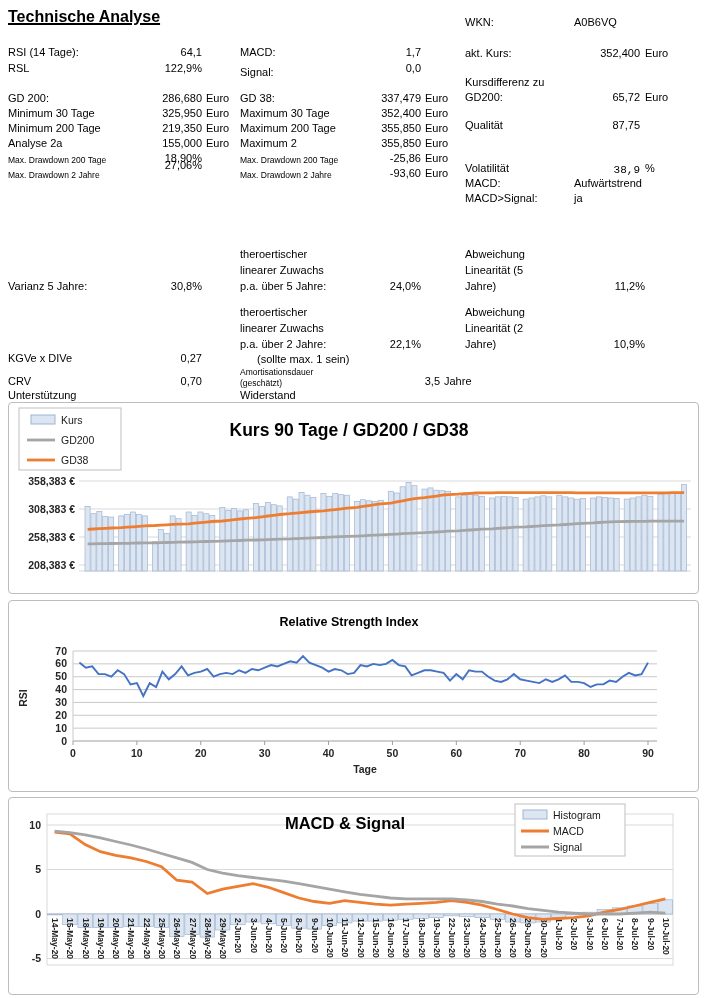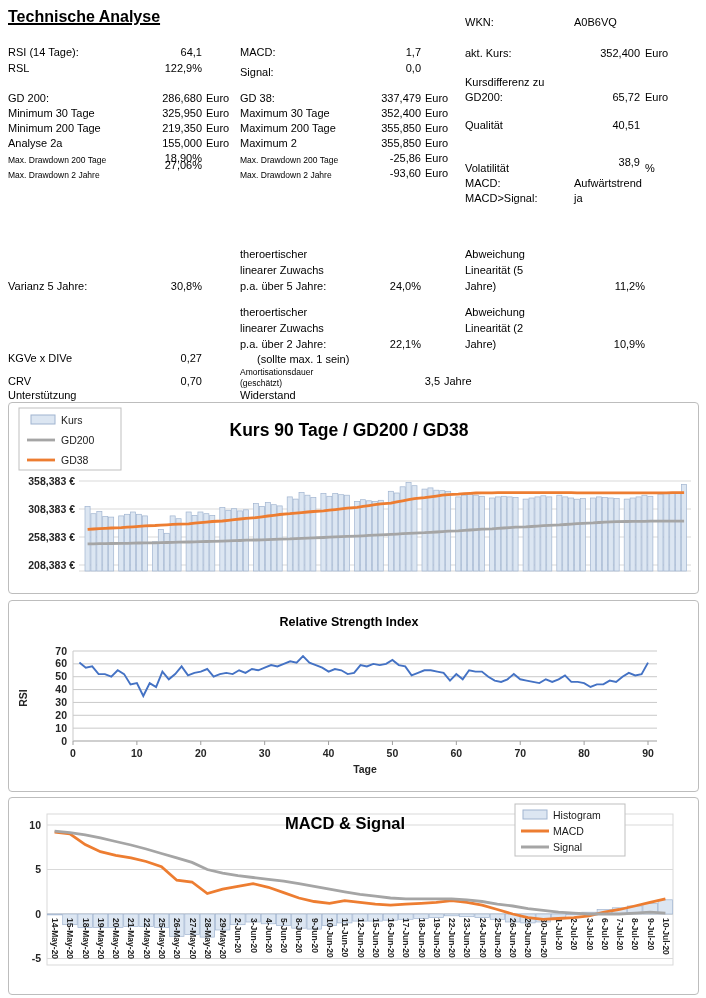--- a/index.html
+++ b/index.html
@@ -74,23 +74,23 @@
       <div class="cell val" style="left: 326px; top: 167px; width: 95px;">-93,60</div>
       <div class="cell " style="left: 425px; top: 167px;">Euro</div>
       <div class="cell lbl" style="left: 465px; top: 47px;">akt. Kurs:</div>
       <div class="cell val" style="left: 545px; top: 47px; width: 95px;">352,400</div>
       <div class="cell " style="left: 645px; top: 47px;">Euro</div>
       <div class="cell lbl" style="left: 465px; top: 76px;">Kursdifferenz zu</div>
       <div class="cell lbl" style="left: 465px; top: 91px;">GD200:</div>
       <div class="cell val" style="left: 545px; top: 91px; width: 95px;">65,72</div>
       <div class="cell " style="left: 645px; top: 91px;">Euro</div>
       <div class="cell lbl" style="left: 465px; top: 119px;">Qualität</div>
-      <div class="cell val" style="left: 545px; top: 119px; width: 95px;">40,51</div>
+      <div class="cell val" style="left: 545px; top: 119px; width: 95px;">87,75</div>
       <div class="cell lbl" style="left: 465px; top: 162px;">Volatilität</div>
-      <div class="cell val" style="left: 545px; top: 156px; width: 95px;">38,9</div>
+      <div class="cell val" style="left: 545px; top: 164px; width: 95px; font-family: Liberation Mono, monospace;">38,9</div>
       <div class="cell " style="left: 645px; top: 162px;">%</div>
       <div class="cell lbl" style="left: 465px; top: 177px;">MACD:</div>
       <div class="cell " style="left: 574px; top: 177px;">Aufwärtstrend</div>
       <div class="cell lbl" style="left: 465px; top: 192px;">MACD&gt;Signal:</div>
       <div class="cell " style="left: 574px; top: 192px;">ja</div>
       <div class="cell lbl" style="left: 8px; top: 280px;">Varianz 5 Jahre:</div>
       <div class="cell val" style="left: 107px; top: 280px; width: 95px;">30,8%</div>
       <div class="cell lbl" style="left: 8px; top: 352px;">KGVe x DIVe</div>
       <div class="cell val" style="left: 107px; top: 352px; width: 95px;">0,27</div>
       <div class="cell lbl" style="left: 8px; top: 375px;">CRV</div>

